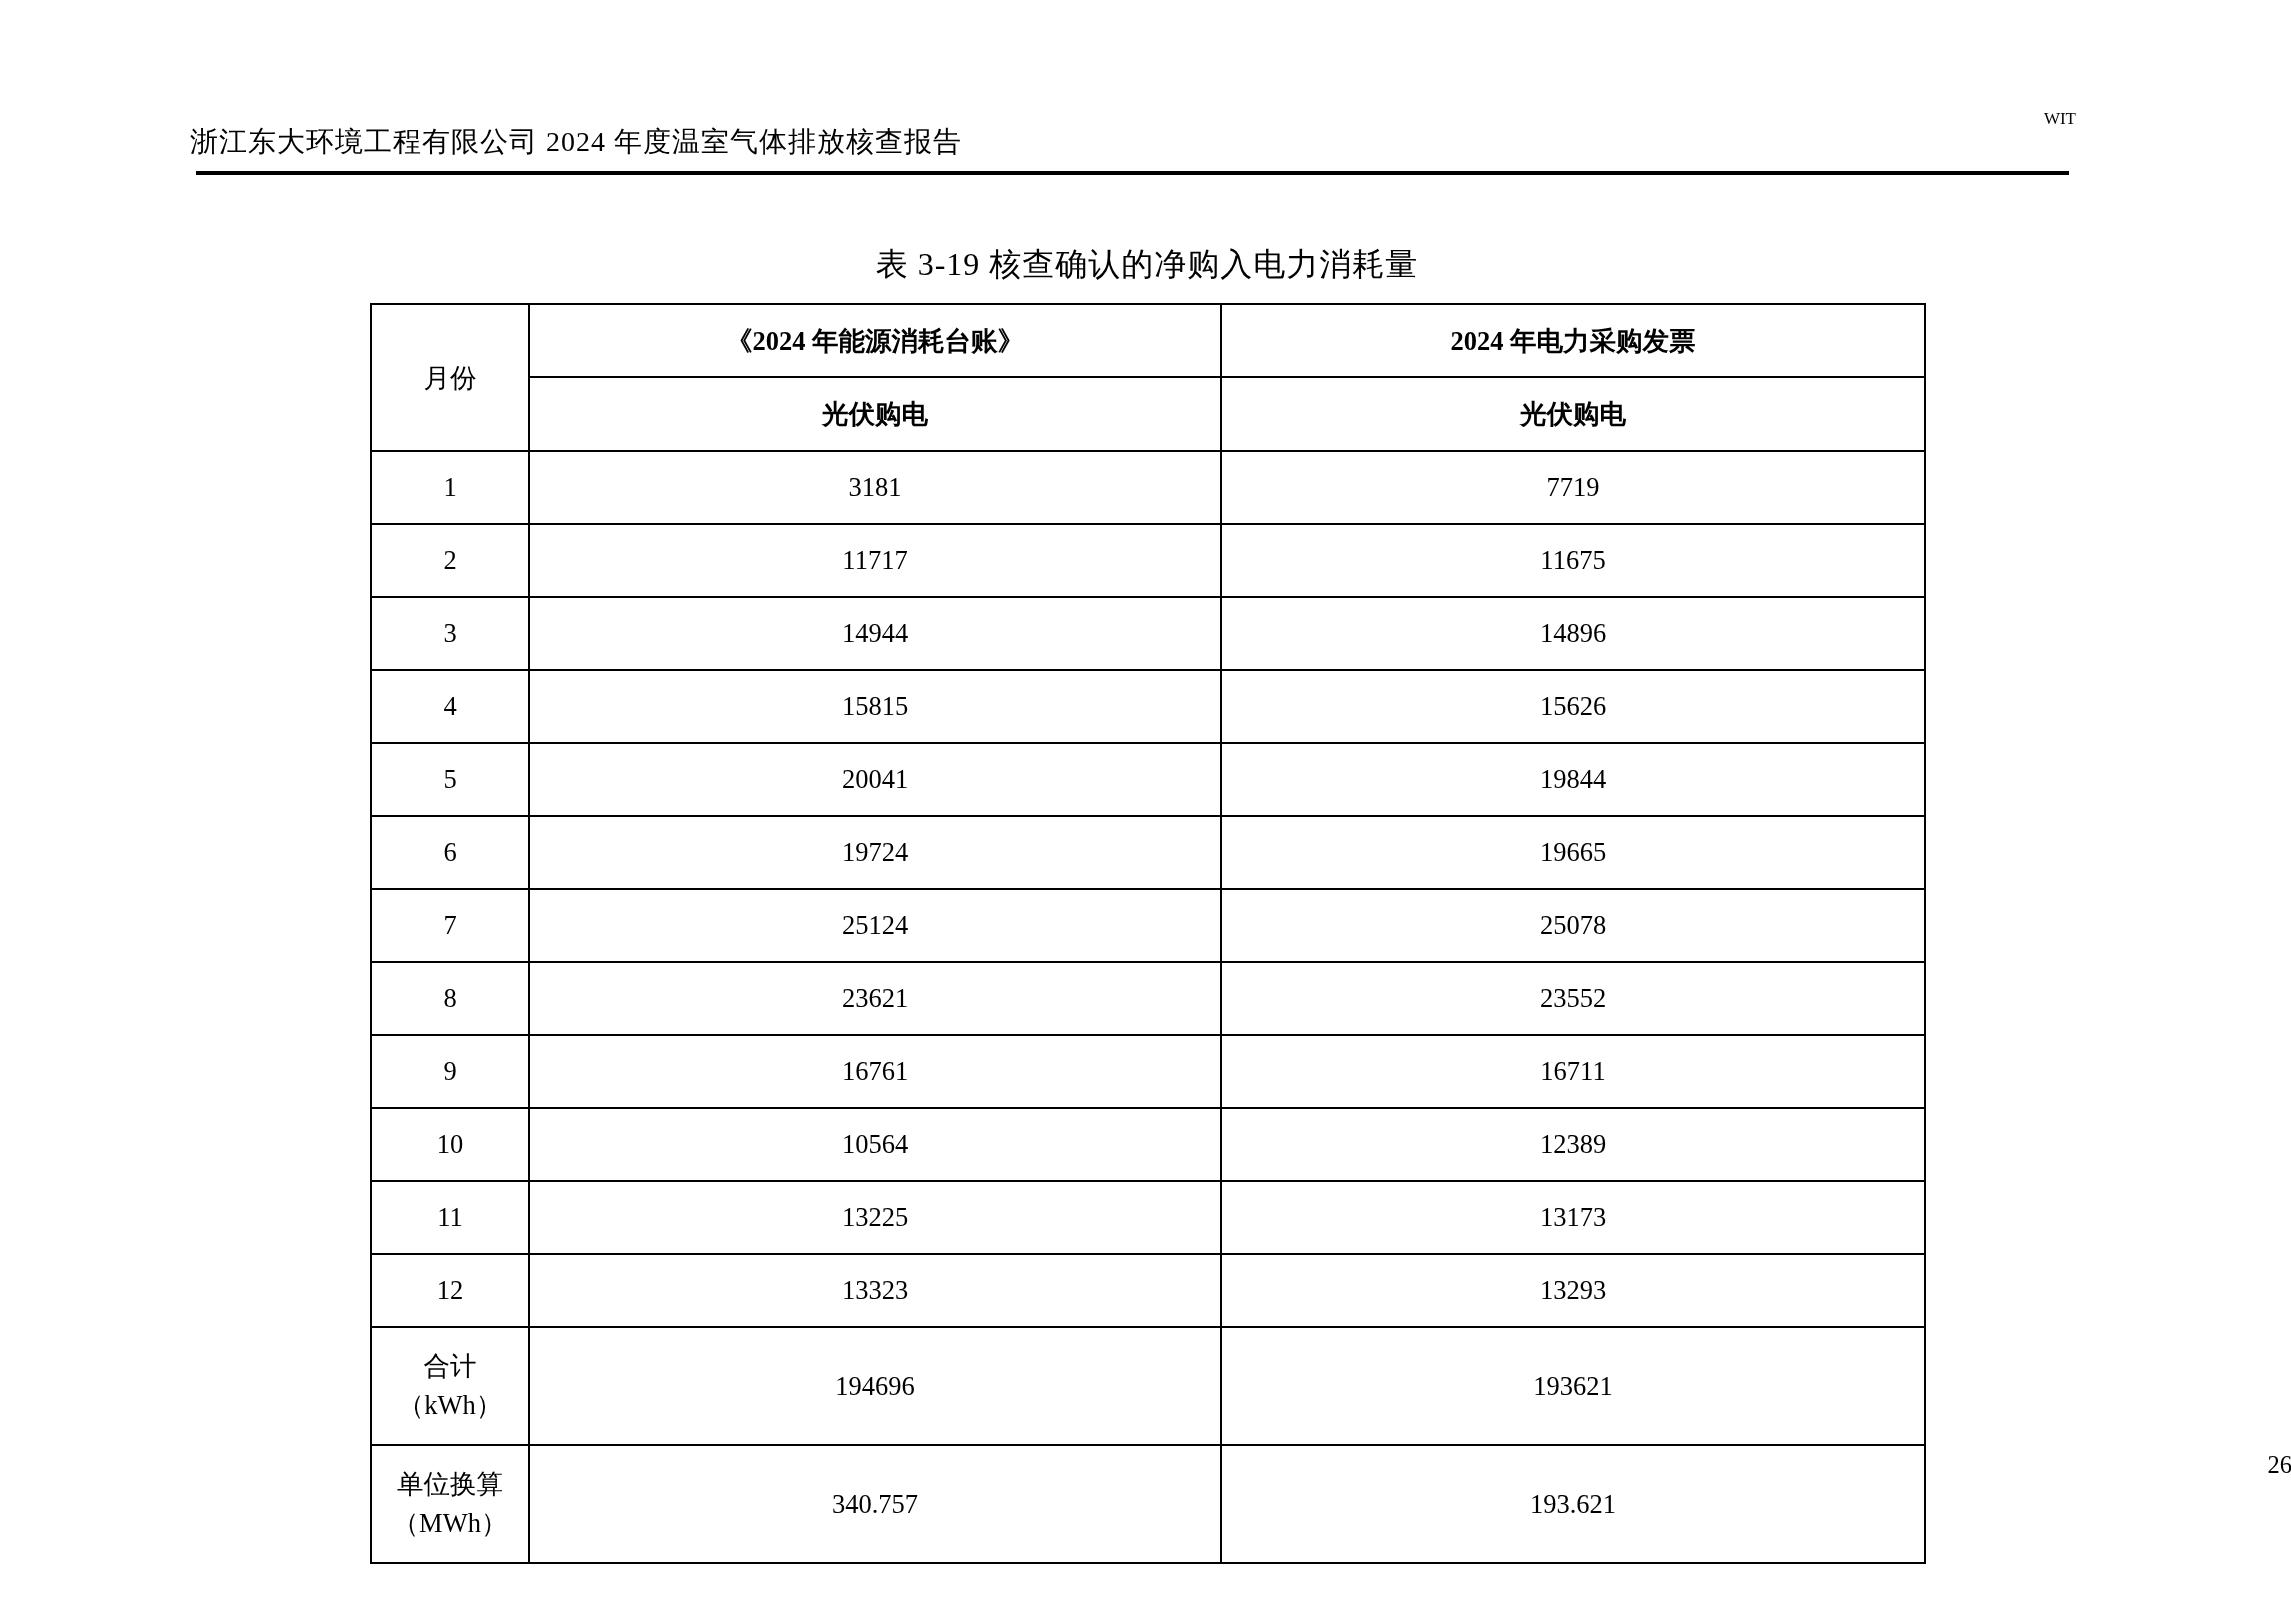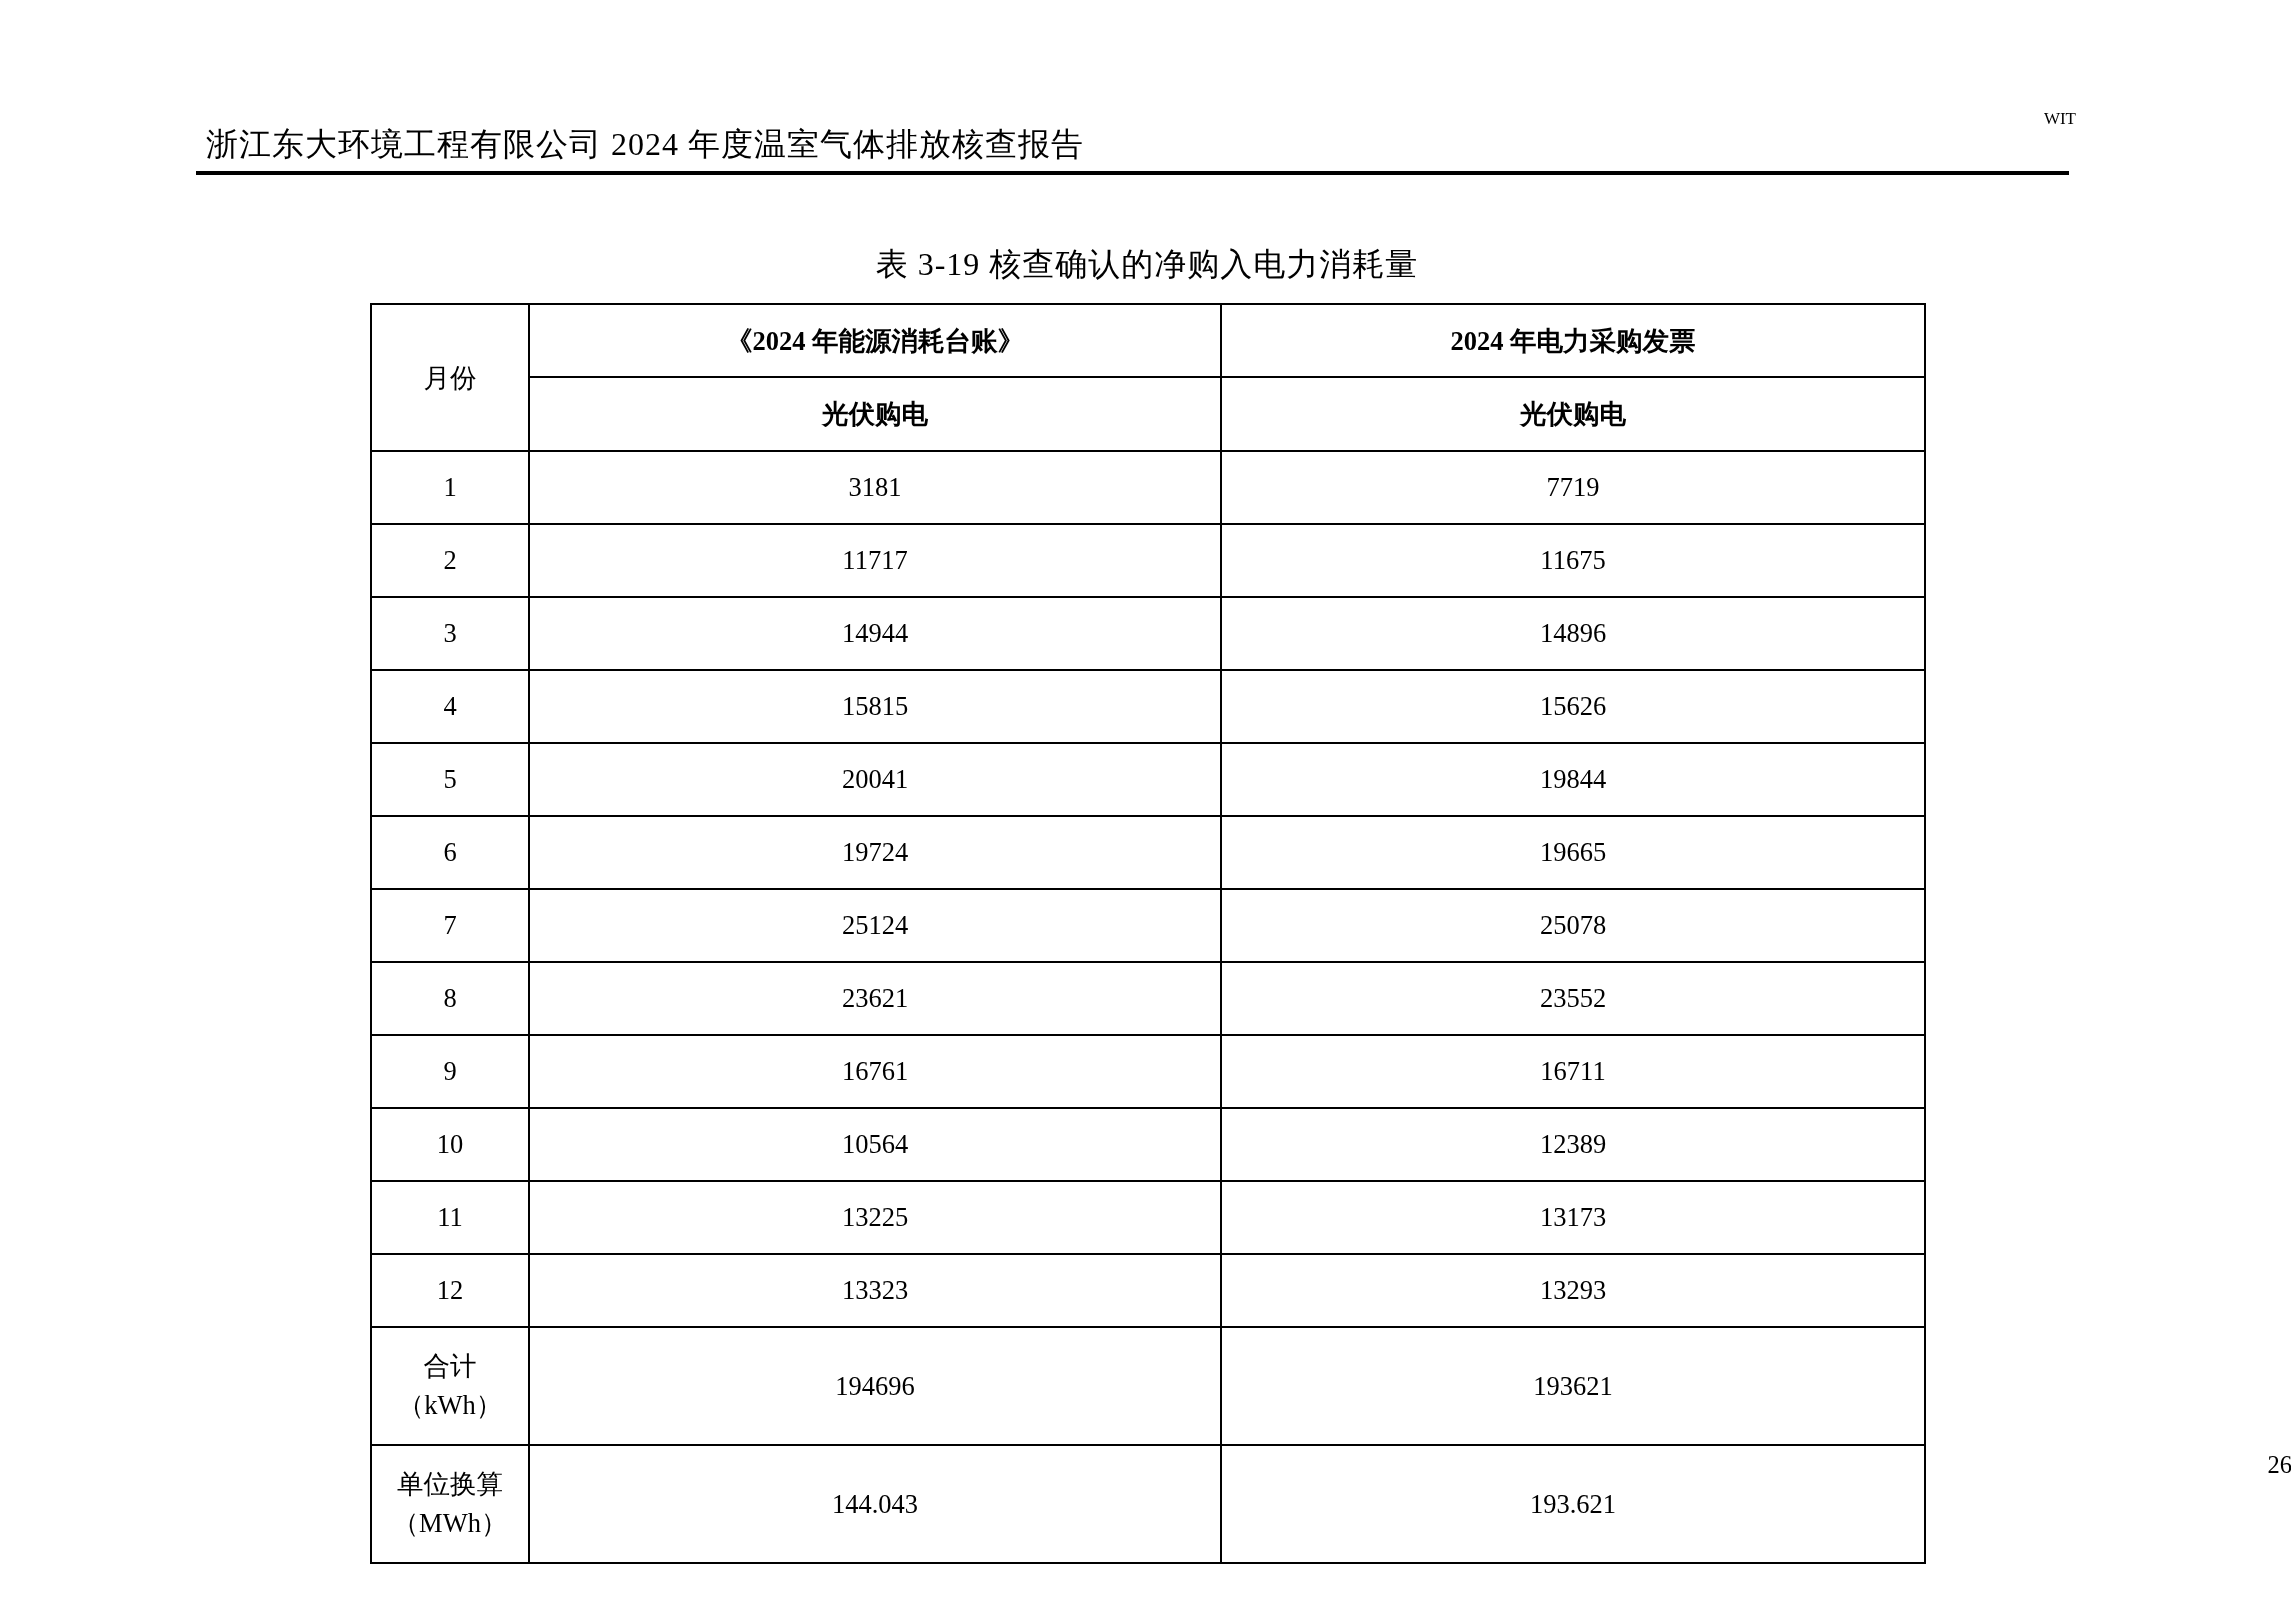--- a/index.html
+++ b/index.html
@@ -12,23 +12,23 @@
     width: 2292px;
     height: 1621px;
     font-family: "Liberation Serif", "DejaVu Serif", serif;
     color: #000000;
     overflow: hidden;
   }
 
   
   .page-header-left {
     position: absolute;
-    left: 206px;
+    left: 190px;
     top: 123px;
-    font-size: 32px;
+    font-size: 28px;
     letter-spacing: 1px;
     white-space: nowrap;
   }
   .page-header-right {
     position: absolute;
     right: 216px;
     top: 109px;
     font-size: 17px;
     white-space: nowrap;
   }
@@ -184,20 +184,20 @@
       </td>
       <td>194696</td>
       <td>193621</td>
     </tr>
 
     <tr class="conv-row">
       <td class="two-line-label">
         <div>单位换算</div>
         <div>（MWh）</div>
       </td>
-      <td>144.043</td>
+      <td>340.757</td>
       <td>193.621</td>
     </tr>
   </tbody>
 </table>
 
 <div class="page-number">26</div>
 
 
 </body></html>

